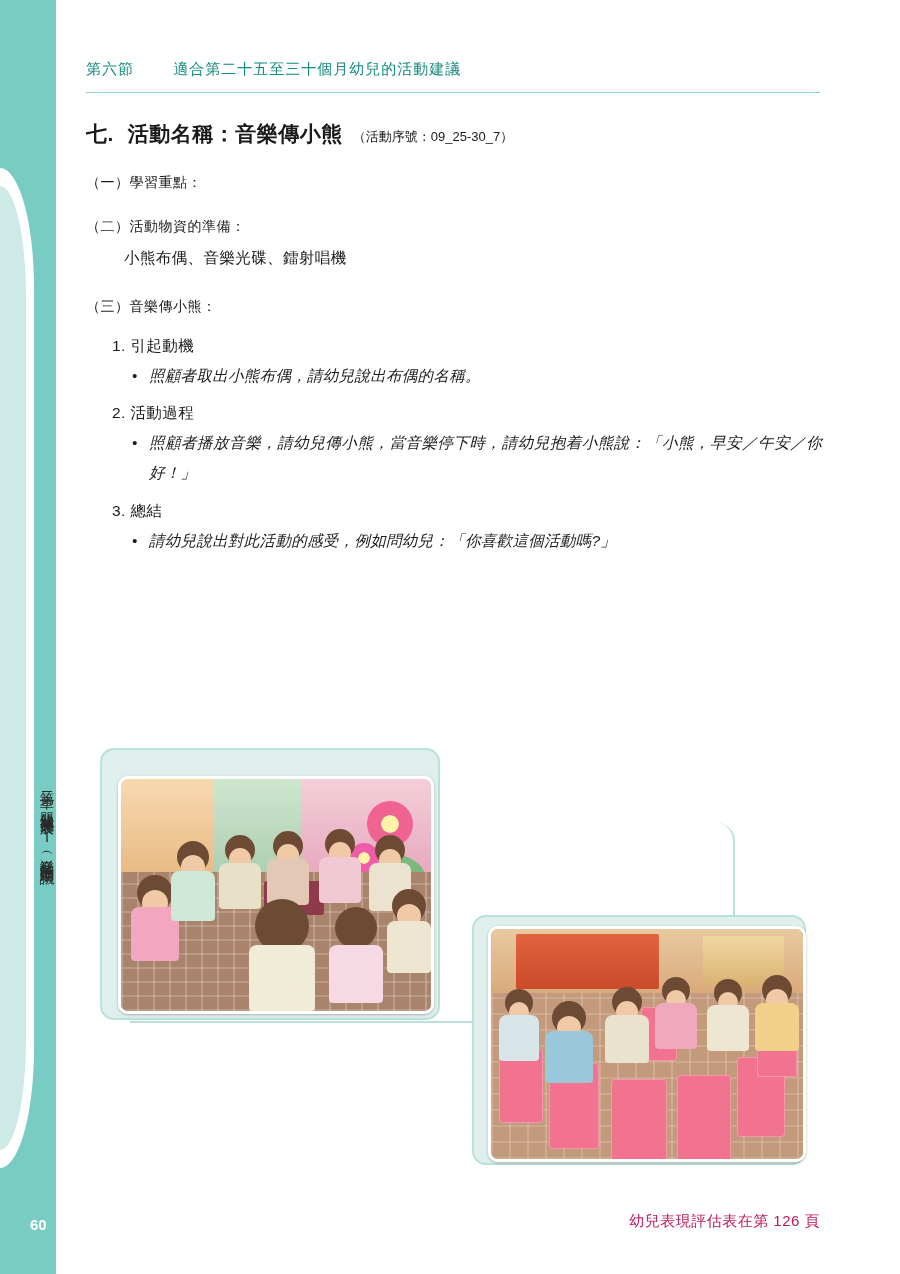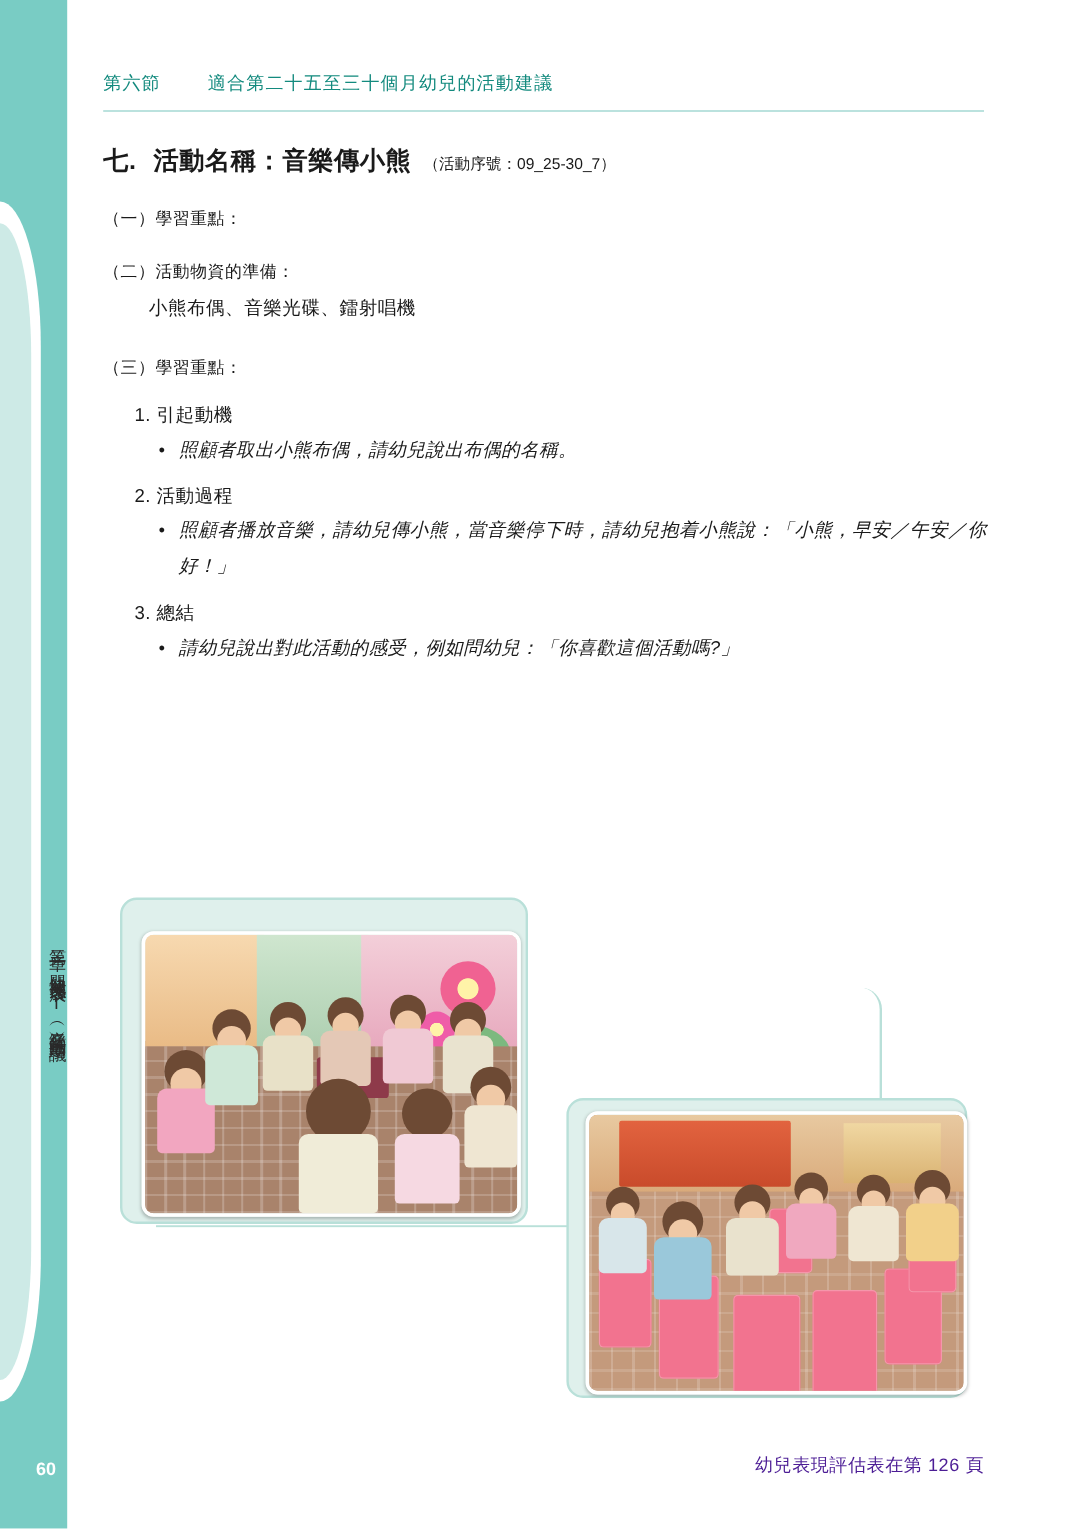--- a/index.html
+++ b/index.html
@@ -346,21 +346,21 @@
     box-shadow: inset 0 0 0 1px rgba(255,255,255,0.25);
   }
 
   
   .footer-note {
     position: absolute;
     right: 80px;
     top: 1212px;
     font-size: 15px;
     letter-spacing: 0.5px;
-    color: #4c1d95;
+    color: #be185d;
   }
 </style>
 </head>
 <body>
 
 <div class="page">
 
   <div class="left-band">
     <div class="band-green"></div>
     <div class="band-white-arc"></div>
@@ -386,21 +386,21 @@
     <div class="block">
       <div class="block-label">（一）學習重點：</div>
     </div>
 
     <div class="block">
       <div class="block-label">（二）活動物資的準備：</div>
       <div class="plain-indent">小熊布偶、音樂光碟、鐳射唱機</div>
     </div>
 
     <div class="block">
-      <div class="block-label">（三）學習重點：</div>
+      <div class="block-label">（三）音樂傳小熊：</div>
       <ol class="steps">
         <li>
           <div class="step-head">1. 引起動機</div>
           <ul class="sub">
             <li>照顧者取出小熊布偶，請幼兒說出布偶的名稱。</li>
           </ul>
         </li>
         <li>
           <div class="step-head">2. 活動過程</div>
           <ul class="sub">

